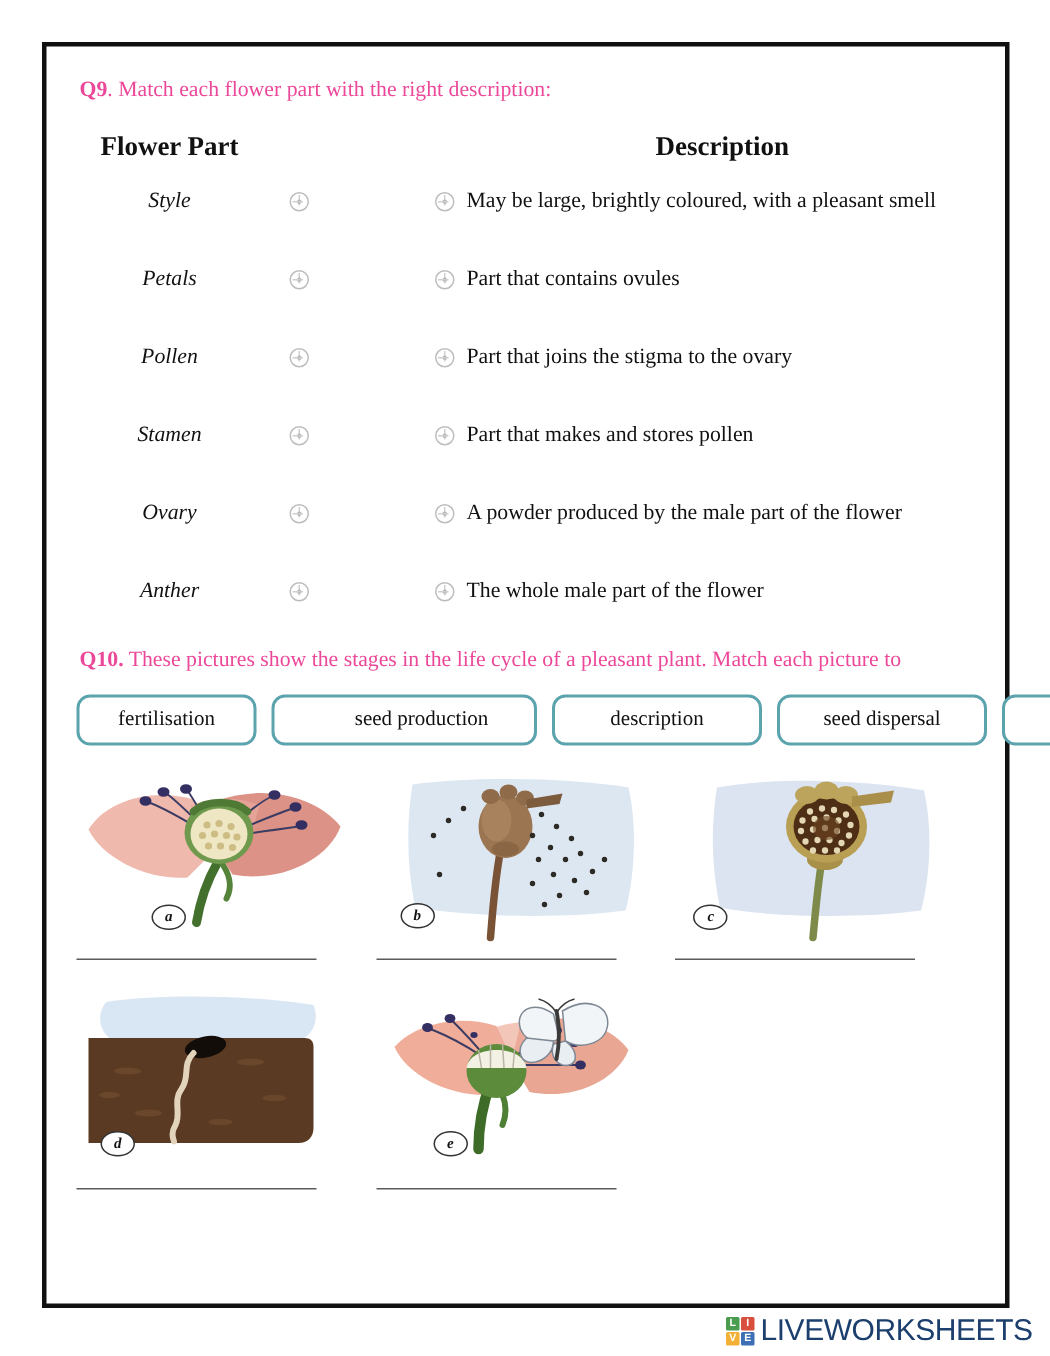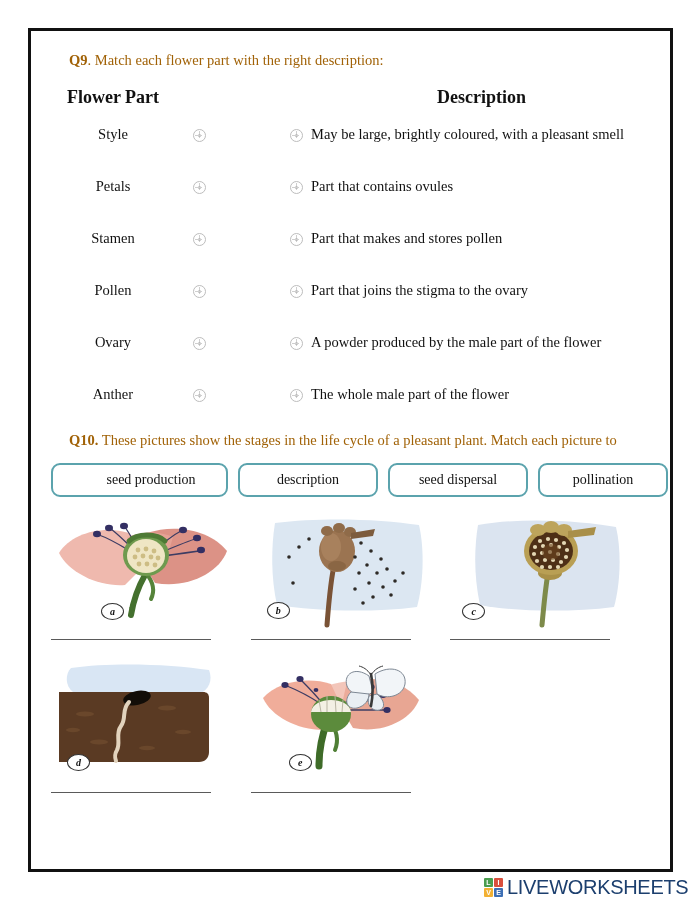--- a/index.html
+++ b/index.html
@@ -33,22 +33,21 @@
     left: 0; top: 0; right: 0; bottom: 0;
     padding: 0;
   }
 
   
   #q9-block { position: absolute; left: 22px; top: 20px; right: 18px; }
 
   .q-prompt {
     font-size: 14.5px;
     line-height: 1.25;
-    color: #a16207;
-    margin-left: 16px;
+    color: #ec4899;
   }
   .q-label { font-weight: bold; }
 
   #q9-table {
     margin-top: 18px;
     width: 100%;
     border-collapse: collapse;
   }
   #q9-table td, #q9-table th { padding: 0; }
 
@@ -64,21 +63,21 @@
     padding-bottom: 16px;
   }
   .hdr-part { text-align: center; }
   .hdr-desc { text-align: center; }
 
   .match-row td {
     height: 52px;
     vertical-align: middle;
     font-size: 14.5px;
   }
-  .part-name { text-align: center; }
+  .part-name { text-align: center; font-style: italic; }
   .desc-text { text-align: left; padding-left: 2px; }
 
   
   .dot {
     display: inline-block;
     width: 11px;
     height: 11px;
     border-radius: 50%;
     border: 1px solid #bdbdbd;
     position: relative;
@@ -232,33 +231,33 @@
 
         <tr class="match-row">
           <td class="col-part part-name">Petals</td>
           <td class="col-dot-l"><span class="dot"><i></i></span></td>
           <td class="col-gap"></td>
           <td class="col-dot-r"><span class="dot"><i></i></span></td>
           <td class="col-desc desc-text">Part that contains ovules</td>
         </tr>
 
         <tr class="match-row">
+          <td class="col-part part-name">Pollen</td>
+          <td class="col-dot-l"><span class="dot"><i></i></span></td>
+          <td class="col-gap"></td>
+          <td class="col-dot-r"><span class="dot"><i></i></span></td>
+          <td class="col-desc desc-text">Part that joins the stigma to the ovary</td>
+        </tr>
+
+        <tr class="match-row">
           <td class="col-part part-name">Stamen</td>
           <td class="col-dot-l"><span class="dot"><i></i></span></td>
           <td class="col-gap"></td>
           <td class="col-dot-r"><span class="dot"><i></i></span></td>
           <td class="col-desc desc-text">Part that makes and stores pollen</td>
-        </tr>
-
-        <tr class="match-row">
-          <td class="col-part part-name">Pollen</td>
-          <td class="col-dot-l"><span class="dot"><i></i></span></td>
-          <td class="col-gap"></td>
-          <td class="col-dot-r"><span class="dot"><i></i></span></td>
-          <td class="col-desc desc-text">Part that joins the stigma to the ovary</td>
         </tr>
 
         <tr class="match-row">
           <td class="col-part part-name">Ovary</td>
           <td class="col-dot-l"><span class="dot"><i></i></span></td>
           <td class="col-gap"></td>
           <td class="col-dot-r"><span class="dot"><i></i></span></td>
           <td class="col-desc desc-text">A powder produced by the male part of the flower</td>
         </tr>
 
@@ -273,20 +272,21 @@
         </table>
     </div>
 
     <div id="q10-block">
 
       <div id="q10-prompt" class="q-prompt">
         <span class="q-label">Q10.</span><span> These pictures show the stages in the life cycle of a pleasant plant. Match each picture to</span>
       </div>
 
       <div id="label-bank">
+        <div class="bank-chip chip-0">fertilisation</div>
         <div class="bank-chip chip-1">seed production</div>
         <div class="bank-chip chip-2">description</div>
         <div class="bank-chip chip-3">seed dispersal</div>
         <div class="bank-chip chip-4">pollination</div>
       </div>
 
       <div id="picture-grid">
 
         <div class="pic-row row1">
 

